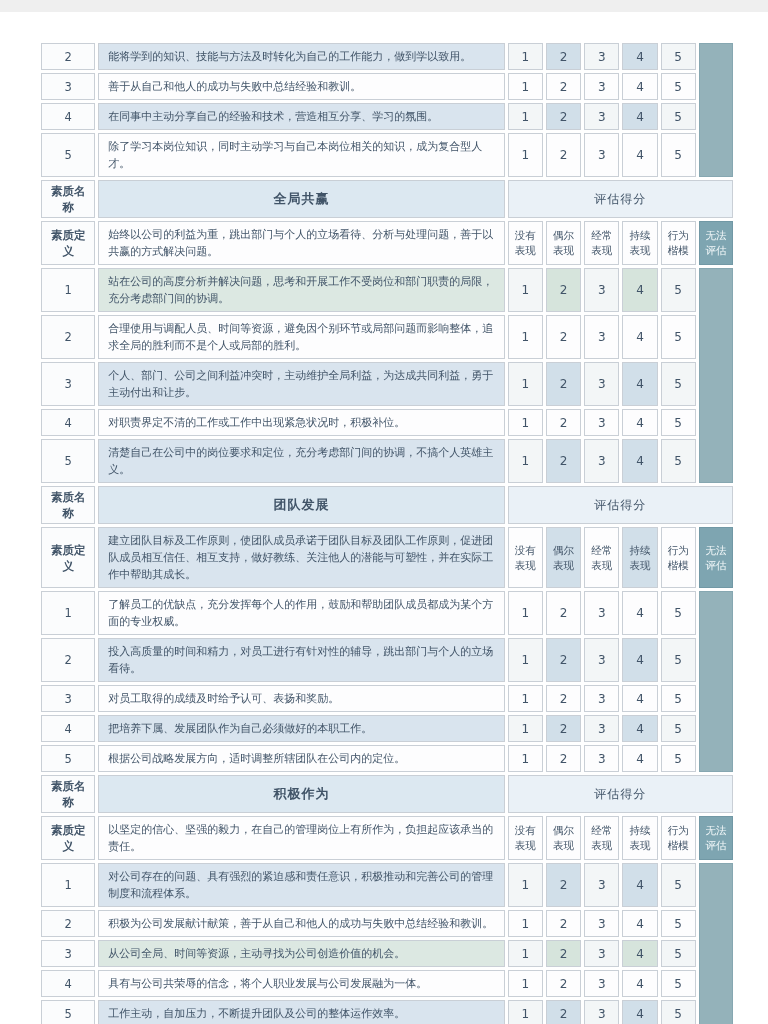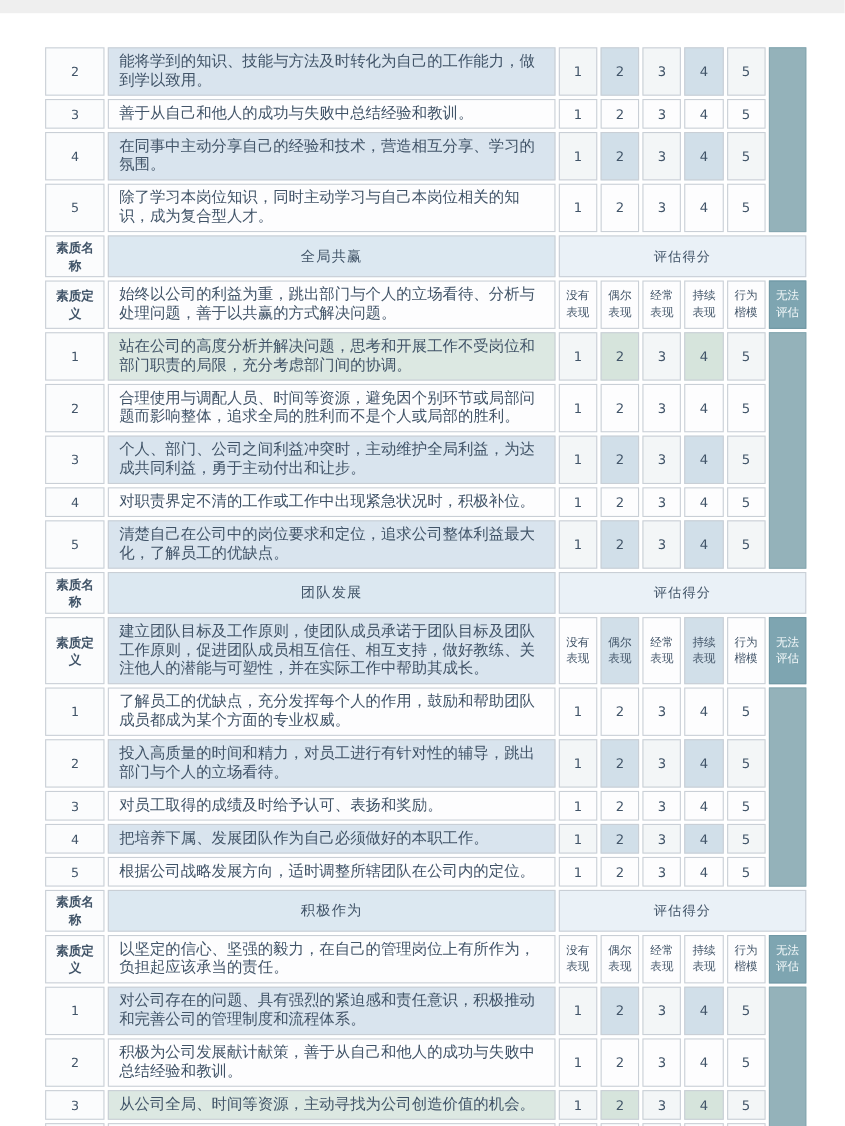--- a/index.html
+++ b/index.html
@@ -35,27 +35,27 @@
     background:var(--cell-plain);
     color:var(--text);
     overflow:hidden;
   }
   td.colhead{
     background:var(--colhead-bg);text-align:center;
     font-size:11.5px;line-height:16px;padding:2px 4px;
   }
   td.colhead.bold{font-weight:bold;}
   td.desc{
-    font-size:14px;line-height:17px;padding:4px 9px;text-align:left;
+    font-size:11px;line-height:17px;padding:4px 9px;text-align:left;
   }
   td.t-blue{background:var(--row-blue);}
   td.t-green{background:var(--row-green);}
   td.section-title{
     background:var(--title-bg);text-align:center;
-    font-size:13px;font-weight:normal;padding:9px 4px;letter-spacing:1px;
+    font-size:13px;font-weight:bold;padding:9px 4px;letter-spacing:1px;
   }
   td.score-header{
     background:var(--score-bg);text-align:center;
     font-size:12px;font-weight:normal;padding:9px 2px;letter-spacing:1px;
   }
   td.rating-head{
     background:var(--cell-plain);text-align:center;
     font-size:10.5px;line-height:15px;padding:4px 5px;margin-left:16px;
   }
   td.rating-head.strong{background:var(--cell-strong-blue);}
@@ -178,21 +178,21 @@
         <td class="num-cell">4</td>
         <td class="desc">对职责界定不清的工作或工作中出现紧急状况时，积极补位。</td>
         <td class="score-cell sc-plain">1</td>
         <td class="score-cell sc-plain">2</td>
         <td class="score-cell sc-plain">3</td>
         <td class="score-cell sc-plain">4</td>
         <td class="score-cell sc-plain">5</td>
       </tr>
       <tr>
         <td class="num-cell">5</td>
-        <td class="desc t-blue">清楚自己在公司中的岗位要求和定位，追求公司整体利益最大化，了解员工的优缺点。</td>
+        <td class="desc t-blue">清楚自己在公司中的岗位要求和定位，充分考虑部门间的协调，不搞个人英雄主义。</td>
         <td class="score-cell sc-light">1</td>
         <td class="score-cell sc-strong-blue">2</td>
         <td class="score-cell sc-light">3</td>
         <td class="score-cell sc-strong-blue">4</td>
         <td class="score-cell sc-light">5</td>
       </tr>
       <tr>
         <td class="colhead bold">素质名称</td>
         <td class="section-title">团队发展</td>
         <td class="score-header" colspan="6">评估得分</td>

